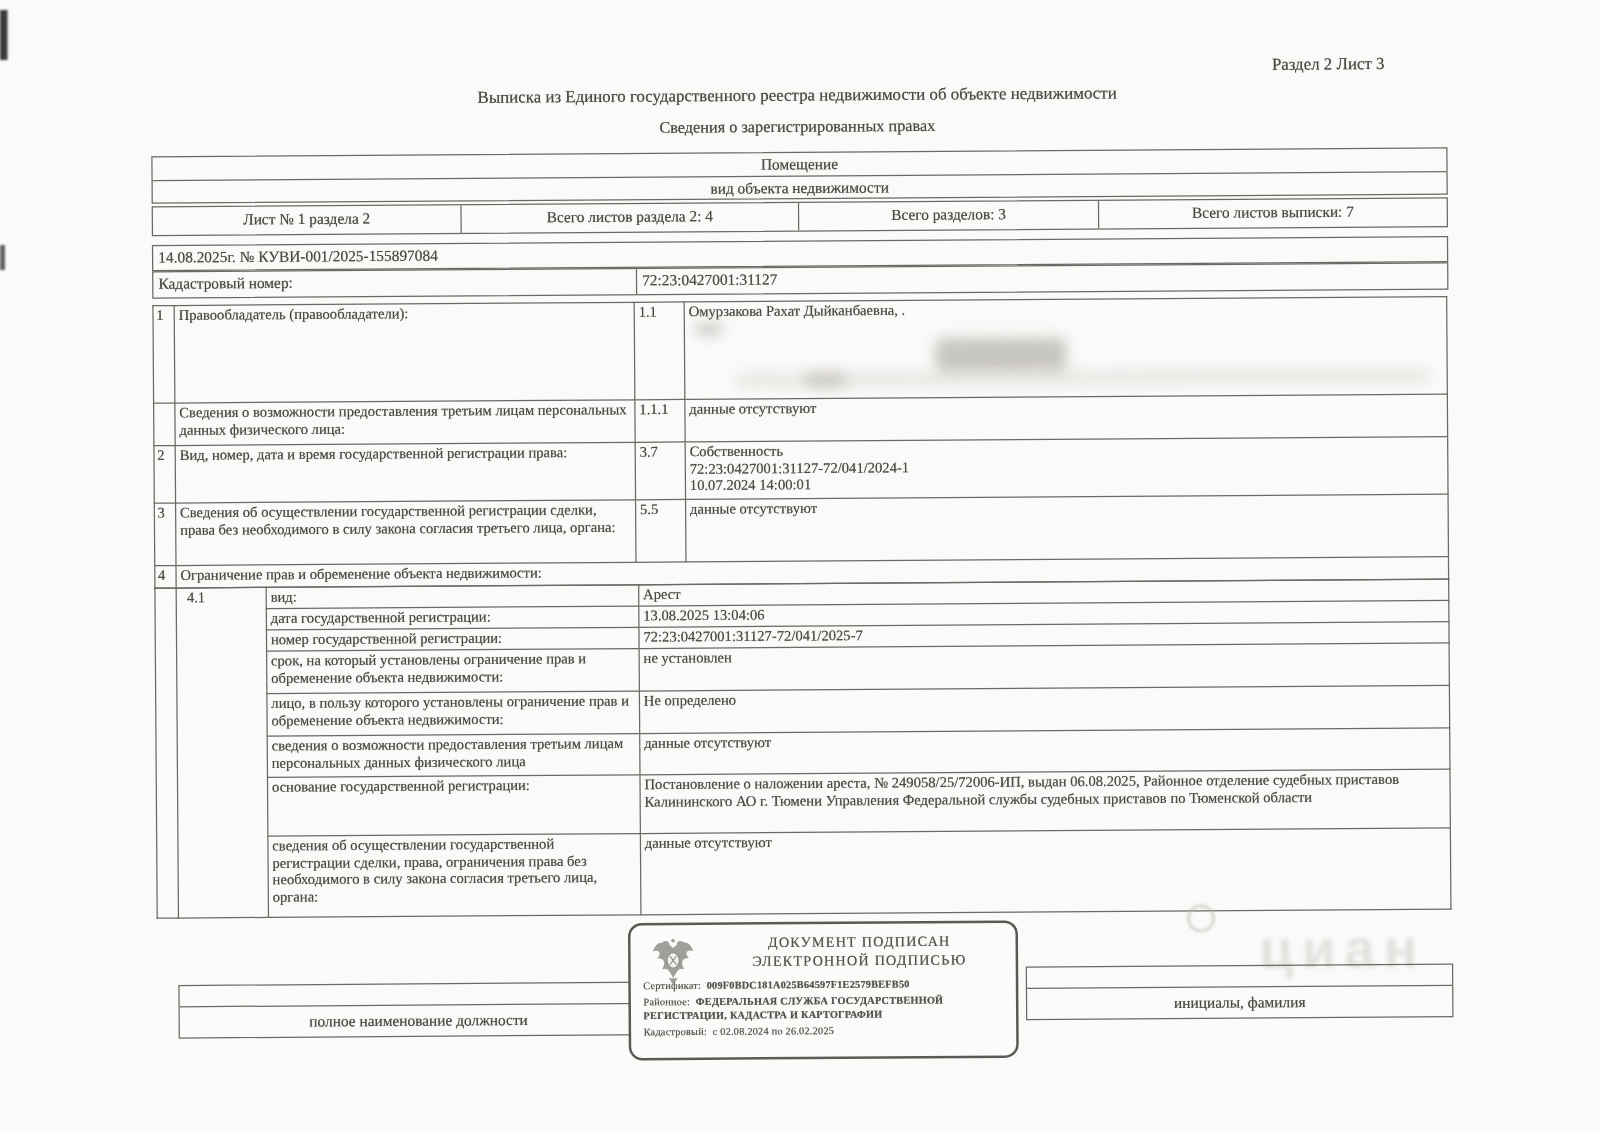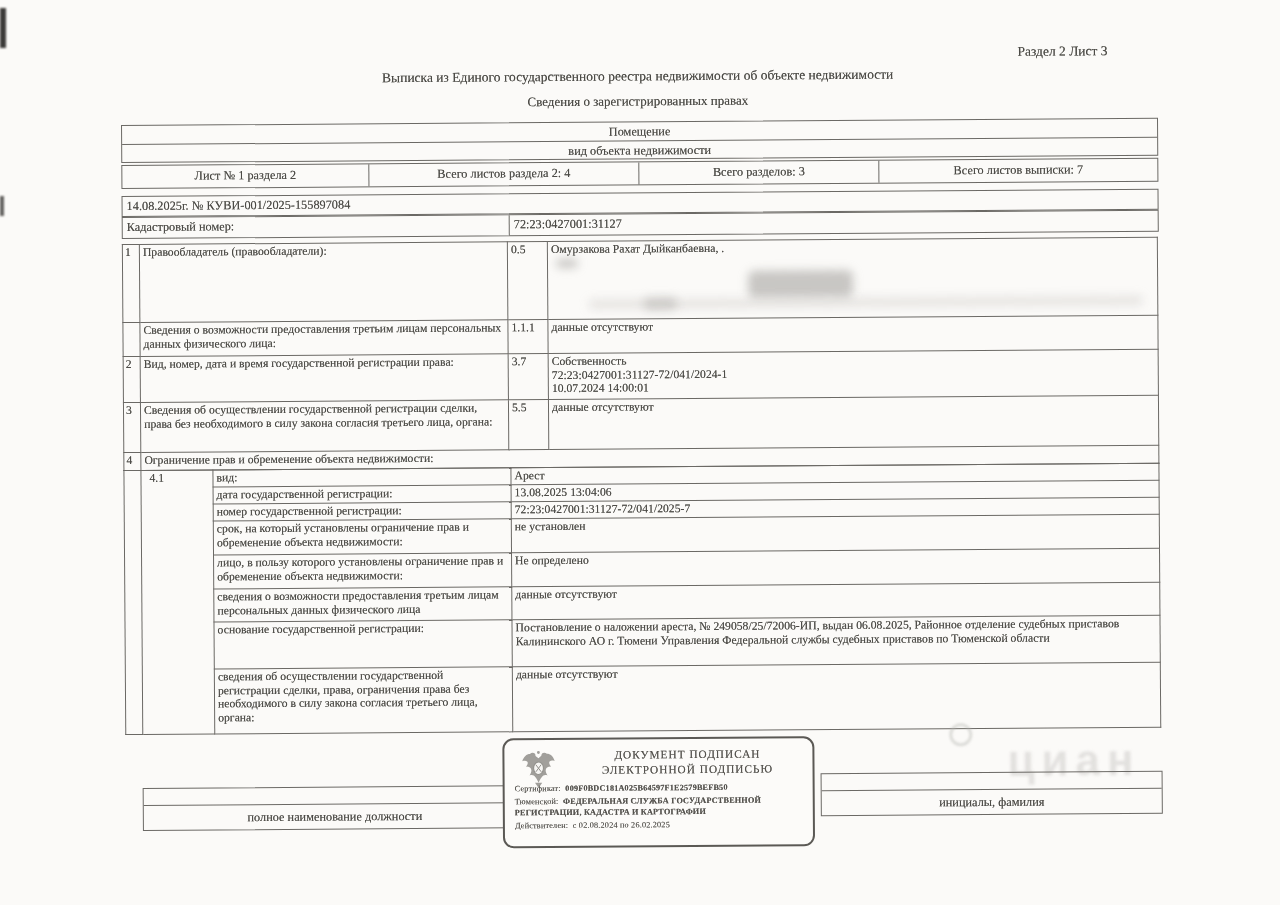--- a/index.html
+++ b/index.html
@@ -92,21 +92,21 @@
       <colgroup>
           <col style="width:17px">
           <col style="width:368px">
           <col style="width:40px">
           <col style="width:610px">
         </colgroup>
       <tbody>
           <tr style="height:78px;">
         <td class="num txt">1</td>
         <td class="txt">Правообладатель (правообладатели):</td>
-        <td class="txt">0.5</td>
+        <td class="txt">1.1</td>
         <td class="v" style="position:relative;">
           <span class="txt">Омурзакова Рахат Дыйканбаевна, .</span>
           <div class="blur-blob" style="left:8px;top:17px;width:22px;height:9px;background:rgba(140,138,134,.45);"></div>
           <div class="blur-blob" style="left:200px;top:30px;width:105px;height:27px;background:rgba(150,148,144,.5);"></div>
           <div class="blur-blob" style="left:95px;top:56px;width:34px;height:13px;background:rgba(160,158,154,.4);"></div>
           <div class="blur-blob" style="left:40px;top:57px;width:555px;height:11px;background:rgba(175,173,169,.25);"></div>
         </td>
       </tr>
       <tr style="height:34px;">
         <td class="num"></td>
@@ -207,22 +207,22 @@
         <path d="M17 17 L23 25 M23 17 L17 25" stroke="#6f6d68" stroke-width="1.1"></path>
         <path d="M16 37 L20 43 L24 37 Z" fill="#83817c"></path>
       </svg>
       <div class="head txt">ДОКУМЕНТ ПОДПИСАН</div>
       <div class="head txt">ЭЛЕКТРОННОЙ ПОДПИСЬЮ</div>
       <div class="small txt">
         <span>Сертификат:</span>&nbsp;
         <b>009F0BDC181A025B64597F1E2579BEFB50</b>
       </div>
       <div class="small txt" style="margin-top:1px;">
-        <span>Тюменской:</span>&nbsp;
+        <span>Районное:</span>&nbsp;
         <b>ФЕДЕРАЛЬНАЯ СЛУЖБА ГОСУДАРСТВЕННОЙ РЕГИСТРАЦИИ, КАДАСТРА И КАРТОГРАФИИ</b>
       </div>
       <div class="small txt" style="margin-top:1px;">
-        <span>Действителен:</span>&nbsp;
+        <span>Кадастровый:</span>&nbsp;
         <span>с 02.08.2024 по 26.02.2025</span>
       </div>
     </div>
   </div>
 </div>
 
 </body></html>

